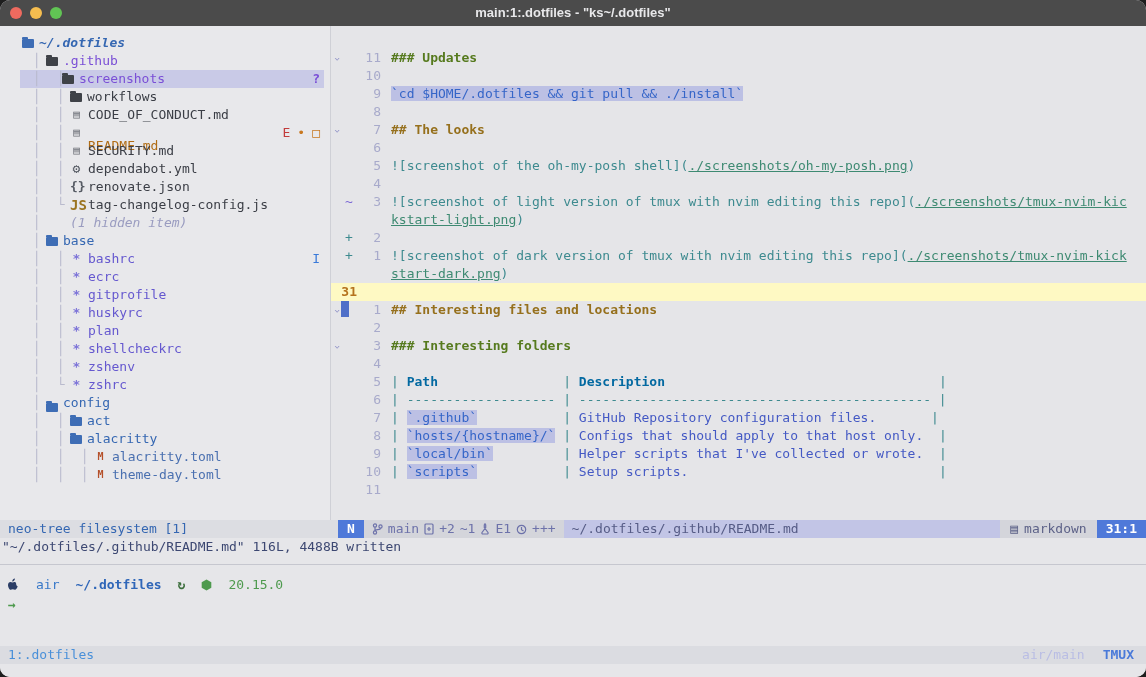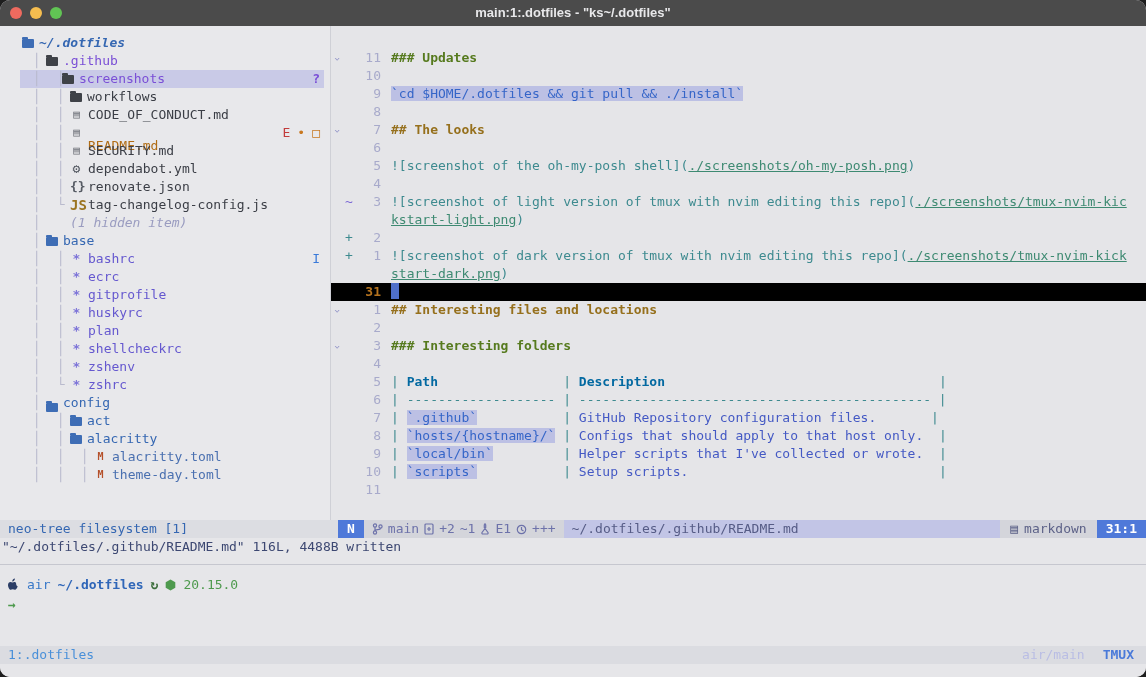--- a/index.html
+++ b/index.html
@@ -42,21 +42,21 @@
   .lb-blue{color:#3567b2;}
   .lb-slate{color:#6558cf;}
   .lb-steel{color:#4a70b0;}
   .tree-right{position:absolute;right:10px;top:0;display:flex;gap:7px;height:18px;align-items:center;}
   .mk-purple{color:#7a4fd6;font-weight:bold;}
   .mk-red{color:#c23b3b;}
   .mk-orange{color:#c87820;}
   .mk-blue{color:#3a7ad9;}
   
   .ed-row{height:18px;display:flex;white-space:pre;}
-  .ed-row.cursorline{background:#000000;}
+  .ed-row.cursorline{background:#fef9c3;flex-direction:column;}
   .ed-fold{width:12px;text-align:center;color:#9193c8;flex:none;}
   .ed-fold .chev{display:inline-block;transform:rotate(90deg);font-size:11px;}
   .ed-sign{width:12px;text-align:center;flex:none;}
   .sign-add{color:#3d8a8f;}
   .sign-mod{color:#7b68d6;}
   .ed-num{width:26px;text-align:right;color:#a8aacb;flex:none;}
   .ed-num.cur{color:#b5731e;font-weight:bold;}
   .ed-text{padding-left:10px;flex:1;min-width:0;}
   .cursor-block{display:inline-block;width:8px;height:16px;background:#4f6fc8;vertical-align:-3px;}
   .tk-h2{color:#96701d;font-weight:bold;}
@@ -75,21 +75,21 @@
   .st-mode{background:#4f79d9;color:#ffffff;font-weight:bold;padding:0 9px;flex:none;}
   .st-git{color:#6d72aa;padding:0 8px;display:flex;align-items:center;gap:5px;flex:none;}
   .st-git svg{display:block;}
   .st-file{flex:1;background:#c2c5e6;color:#565c86;padding-left:8px;min-width:0;}
   .st-ft{color:#5d6288;padding:0 10px;flex:none;display:flex;align-items:center;gap:6px;}
   .st-pos{background:#4f79d9;color:#ffffff;font-weight:bold;padding:0 9px;flex:none;}
   
   .msgline{height:18px;color:#3d4872;padding-left:2px;white-space:pre;flex:none;}
   .pane-sep{height:8px;border-bottom:1px solid #c6c7cf;flex:none;}
   .shell{flex:1;padding:10px 0 0 8px;}
-  .prompt-line{height:20px;display:flex;align-items:center;gap:7px;white-space:pre;}
+  .prompt-line{height:20px;display:flex;align-items:center;gap:16px;white-space:pre;}
   .p-host{color:#3878c8;}
   .p-path{color:#2f66b8;font-weight:bold;}
   .p-sync{color:#3c6e3c;font-weight:bold;}
   .p-node{color:#4e9a4e;}
   .p-arrow{color:#4e9a4e;font-weight:bold;}
   .tmux-bar{height:18px;margin-bottom:13px;background:#dbdce1;display:flex;align-items:center;padding:0 12px 0 8px;flex:none;}
   .tm-win{color:#4a90d9;}
   .tm-spacer{flex:1;}
   .tm-session{color:#b9bde4;margin-right:18px;}
   .tm-label{color:#4a7ad9;font-weight:bold;}

